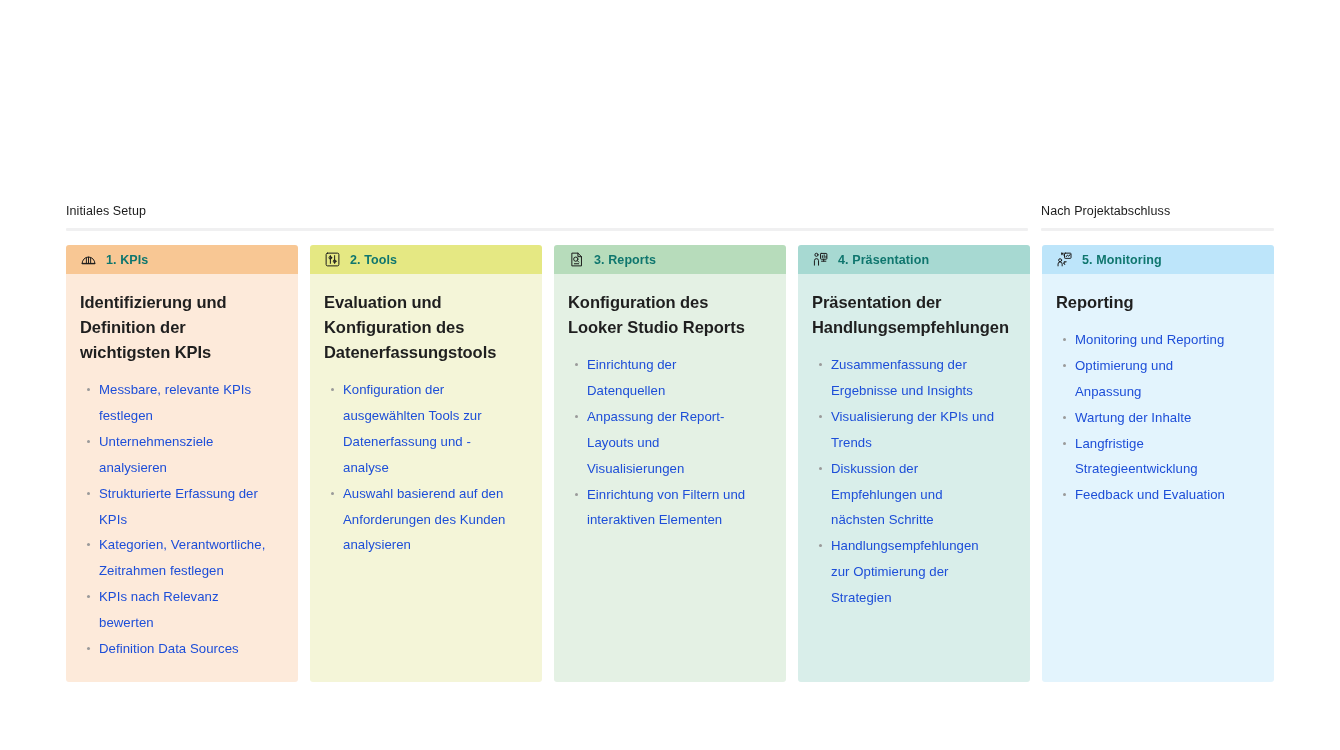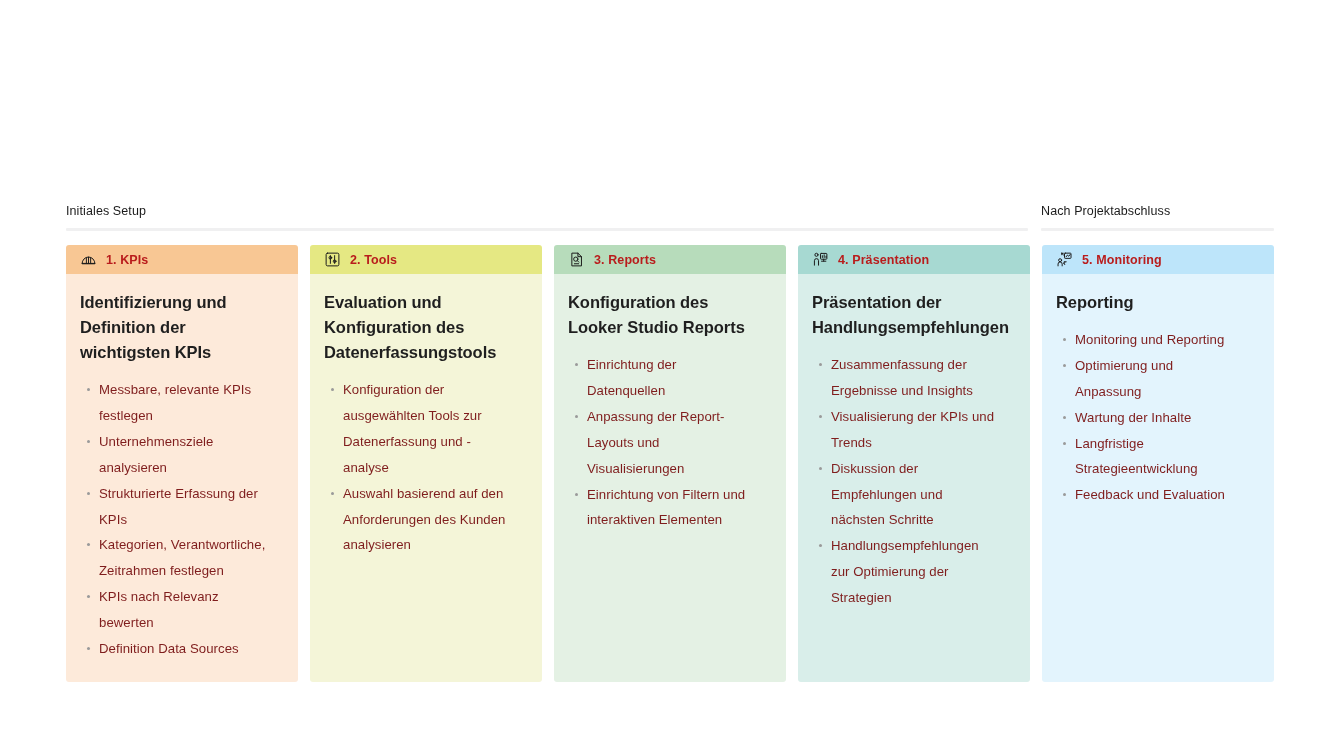--- a/index.html
+++ b/index.html
@@ -86,21 +86,21 @@
   .card-header .hdr-icon {
     width: 17px;
     height: 17px;
     flex: 0 0 auto;
     display: block;
   }
   .card-header .hdr-icon svg { display: block; width: 17px; height: 17px; }
   .card-header-label {
     font-size: 12.5px;
     font-weight: bold;
-    color: #b91c1c;
+    color: #0f766e;
     letter-spacing: 0.1px;
     white-space: nowrap;
   }
   .card-body {
     flex: 1 1 auto;
     padding: 16px 32px 16px 14px;
   }
   .card-title {
     font-size: 16.5px;
     font-weight: bold;
@@ -111,21 +111,21 @@
   }
   .card-list {
     list-style: none;
     margin: 0;
     padding: 0 0 0 19px;
   }
   .card-list li {
     position: relative;
     font-size: 13.2px;
     line-height: 1.96;
-    color: #7f1d1d;
+    color: #1d4ed8;
     letter-spacing: 0.05px;
     padding: 0;
     margin: 0;
   }
   .card-list li::before {
     content: "";
     position: absolute;
     left: -12px;
     top: 11px;
     width: 3px;

